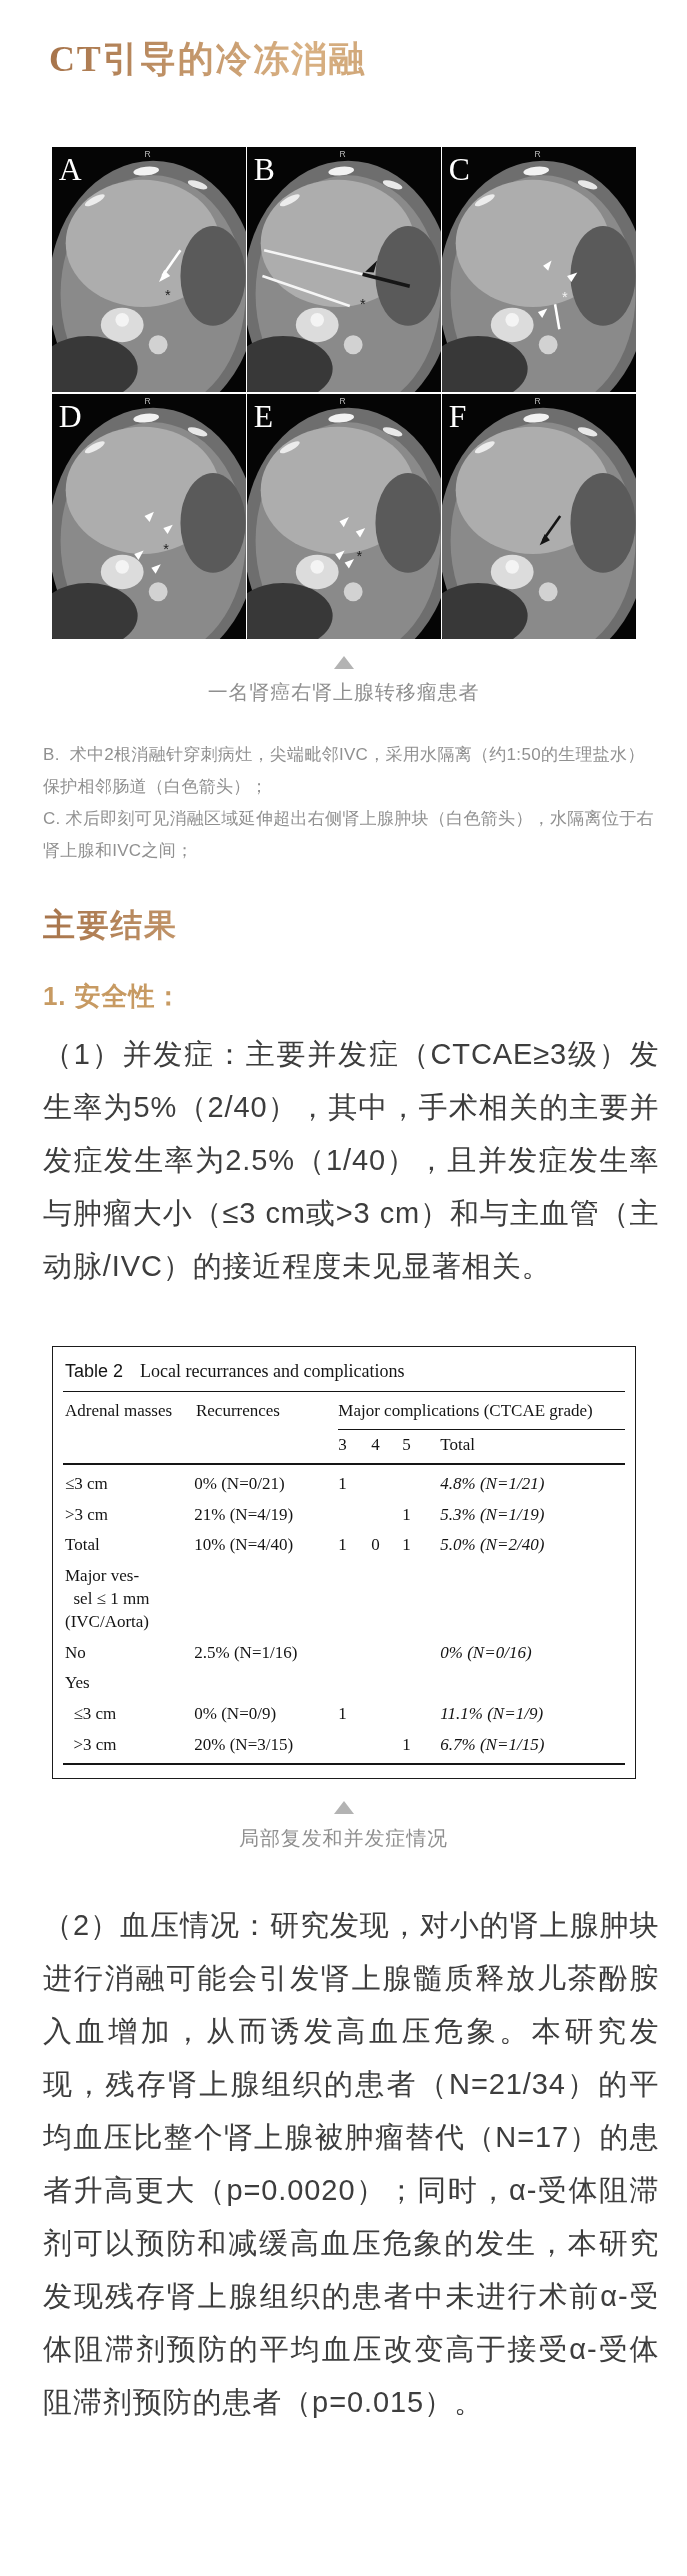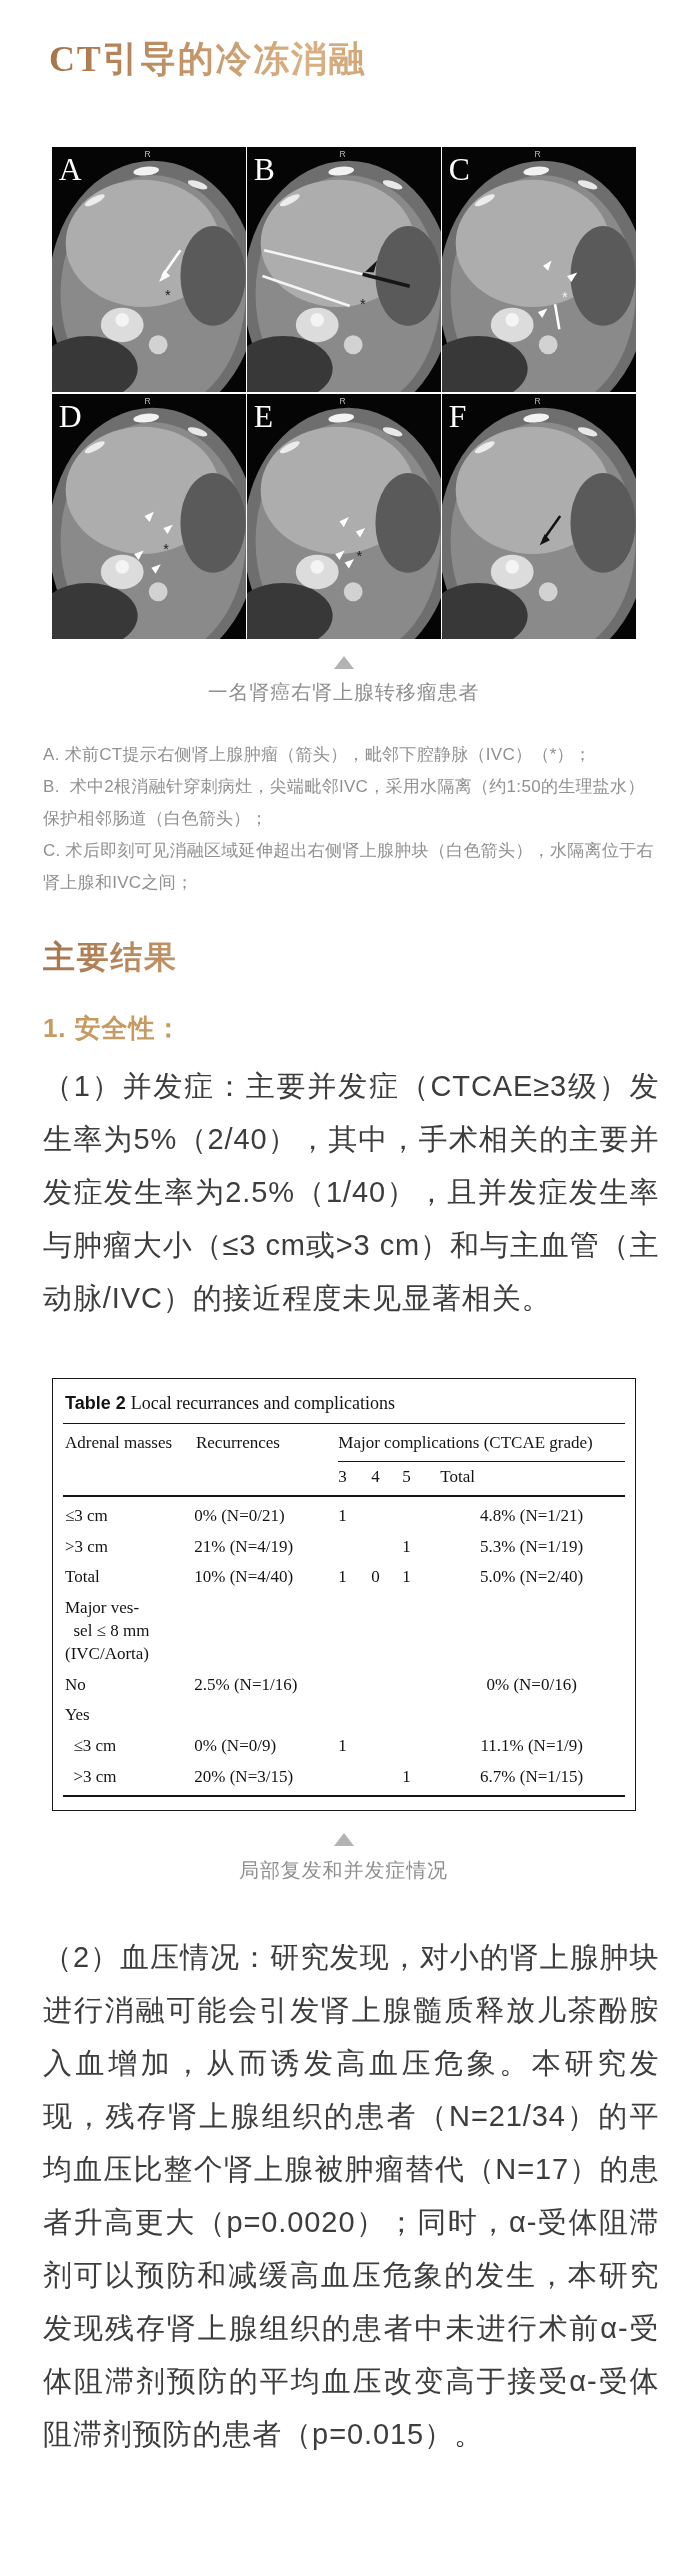--- a/index.html
+++ b/index.html
@@ -72,28 +72,28 @@
   
   .table-box {
     width: 584px; margin: 53px 0 0 52px;
     border: 1.7px solid #1b1b1b;
     padding: 6.9px 10.3px 13.7px 10.3px;
     font-family: "Liberation Serif", serif;
     color: #141414;
   }
   .table-box table { width: 100%; border-collapse: collapse; font-size: 17px; }
   .ttl { border-bottom: 1.7px solid #151515; padding: 5.2px 0 8.6px 1.7px; font-size: 18px; }
-  .ttl .tbl-label { font-weight: bold; margin-right: 5px; font-family: "Liberation Sans", sans-serif; }
+  .ttl .tbl-label { font-weight: normal; margin-right: 17px; font-family: "Liberation Sans", sans-serif; }
   th { font-weight: normal; text-align: left; vertical-align: top; }
   .c1, .c2 { padding: 7.7px 3.4px 5.2px 1.7px; line-height: 22px; }
   .cgroup { border-bottom: 1.7px solid #151515; padding: 7.7px 0 6.9px 0; line-height: 22px; }
   .cs { padding: 4.3px 0 6.9px 0; line-height: 22px; }
   td { padding: 4.3px 3.4px 3.4px 0; vertical-align: top; line-height: 23px; }
   td.lab { padding-left: 1.7px; white-space: pre-wrap; }
-  td.tot { text-align: center; padding-right: 1.7px; }
+  td.tot { text-align: left; padding-right: 1.7px; font-style: italic; }
   tbody tr:first-child td { border-top: 2.6px solid #151515; padding-top: 6.9px; }
   tbody tr:last-child td { border-bottom: 2.6px solid #151515; padding-bottom: 6.9px; }
 
   .panel-letter-svg { font-family: "Liberation Serif", serif; }
 </style>
 </head>
 <body>
 
 <h1 class="page-title gold-serif">CT引导的冷冻消融</h1>
 
@@ -236,21 +236,20 @@
       <text class="panel-letter-svg" x="8" y="38" font-size="37" fill="#ffffff">F</text>
       <text x="108" y="12" font-size="10" fill="#bdbdbd">R</text>
     </svg>
   </div>
 </div>
 
 <div class="tri tri-figure"></div>
 <div class="gray-caption">一名肾癌右肾上腺转移瘤患者</div>
 
 <div class="figure-notes">
-  <p>A. 术前CT提示右侧肾上腺肿瘤（箭头），毗邻下腔静脉（IVC）（*）；</p>
   <p>B.  术中2根消融针穿刺病灶，尖端毗邻IVC，采用水隔离（约1:50的生理盐水）保护相邻肠道（白色箭头）；</p>
   <p>C. 术后即刻可见消融区域延伸超出右侧肾上腺肿块（白色箭头），水隔离位于右肾上腺和IVC之间；</p>
 </div>
 
 <h2 class="results-heading gold-serif">主要结果</h2>
 <h3 class="safety-subheading">1. 安全性：</h3>
 
 <p class="body-para">（1）并发症：主要并发症（CTCAE≥3级）发生率为5%（2/40），其中，手术相关的主要并发症发生率为2.5%（1/40），且并发症发生率与肿瘤大小（≤3 cm或&gt;3 cm）和与主血管（主动脉/IVC）的接近程度未见显著相关。</p>
 
 <div class="table-box">
@@ -301,21 +300,21 @@
       <tr>
         <td class="lab">Total</td>
         <td>10% (N=4/40)</td>
         <td>1</td>
         <td>0</td>
         <td>1</td>
         <td class="tot">5.0% (N=2/40)</td>
       </tr>
       <tr>
         <td class="lab">Major ves-
-  sel ≤ 8 mm
+  sel ≤ 1 mm
 (IVC/Aorta)</td>
         <td></td>
         <td></td>
         <td></td>
         <td></td>
         <td class="tot"></td>
       </tr>
       <tr>
         <td class="lab">No</td>
         <td>2.5% (N=1/16)</td>

